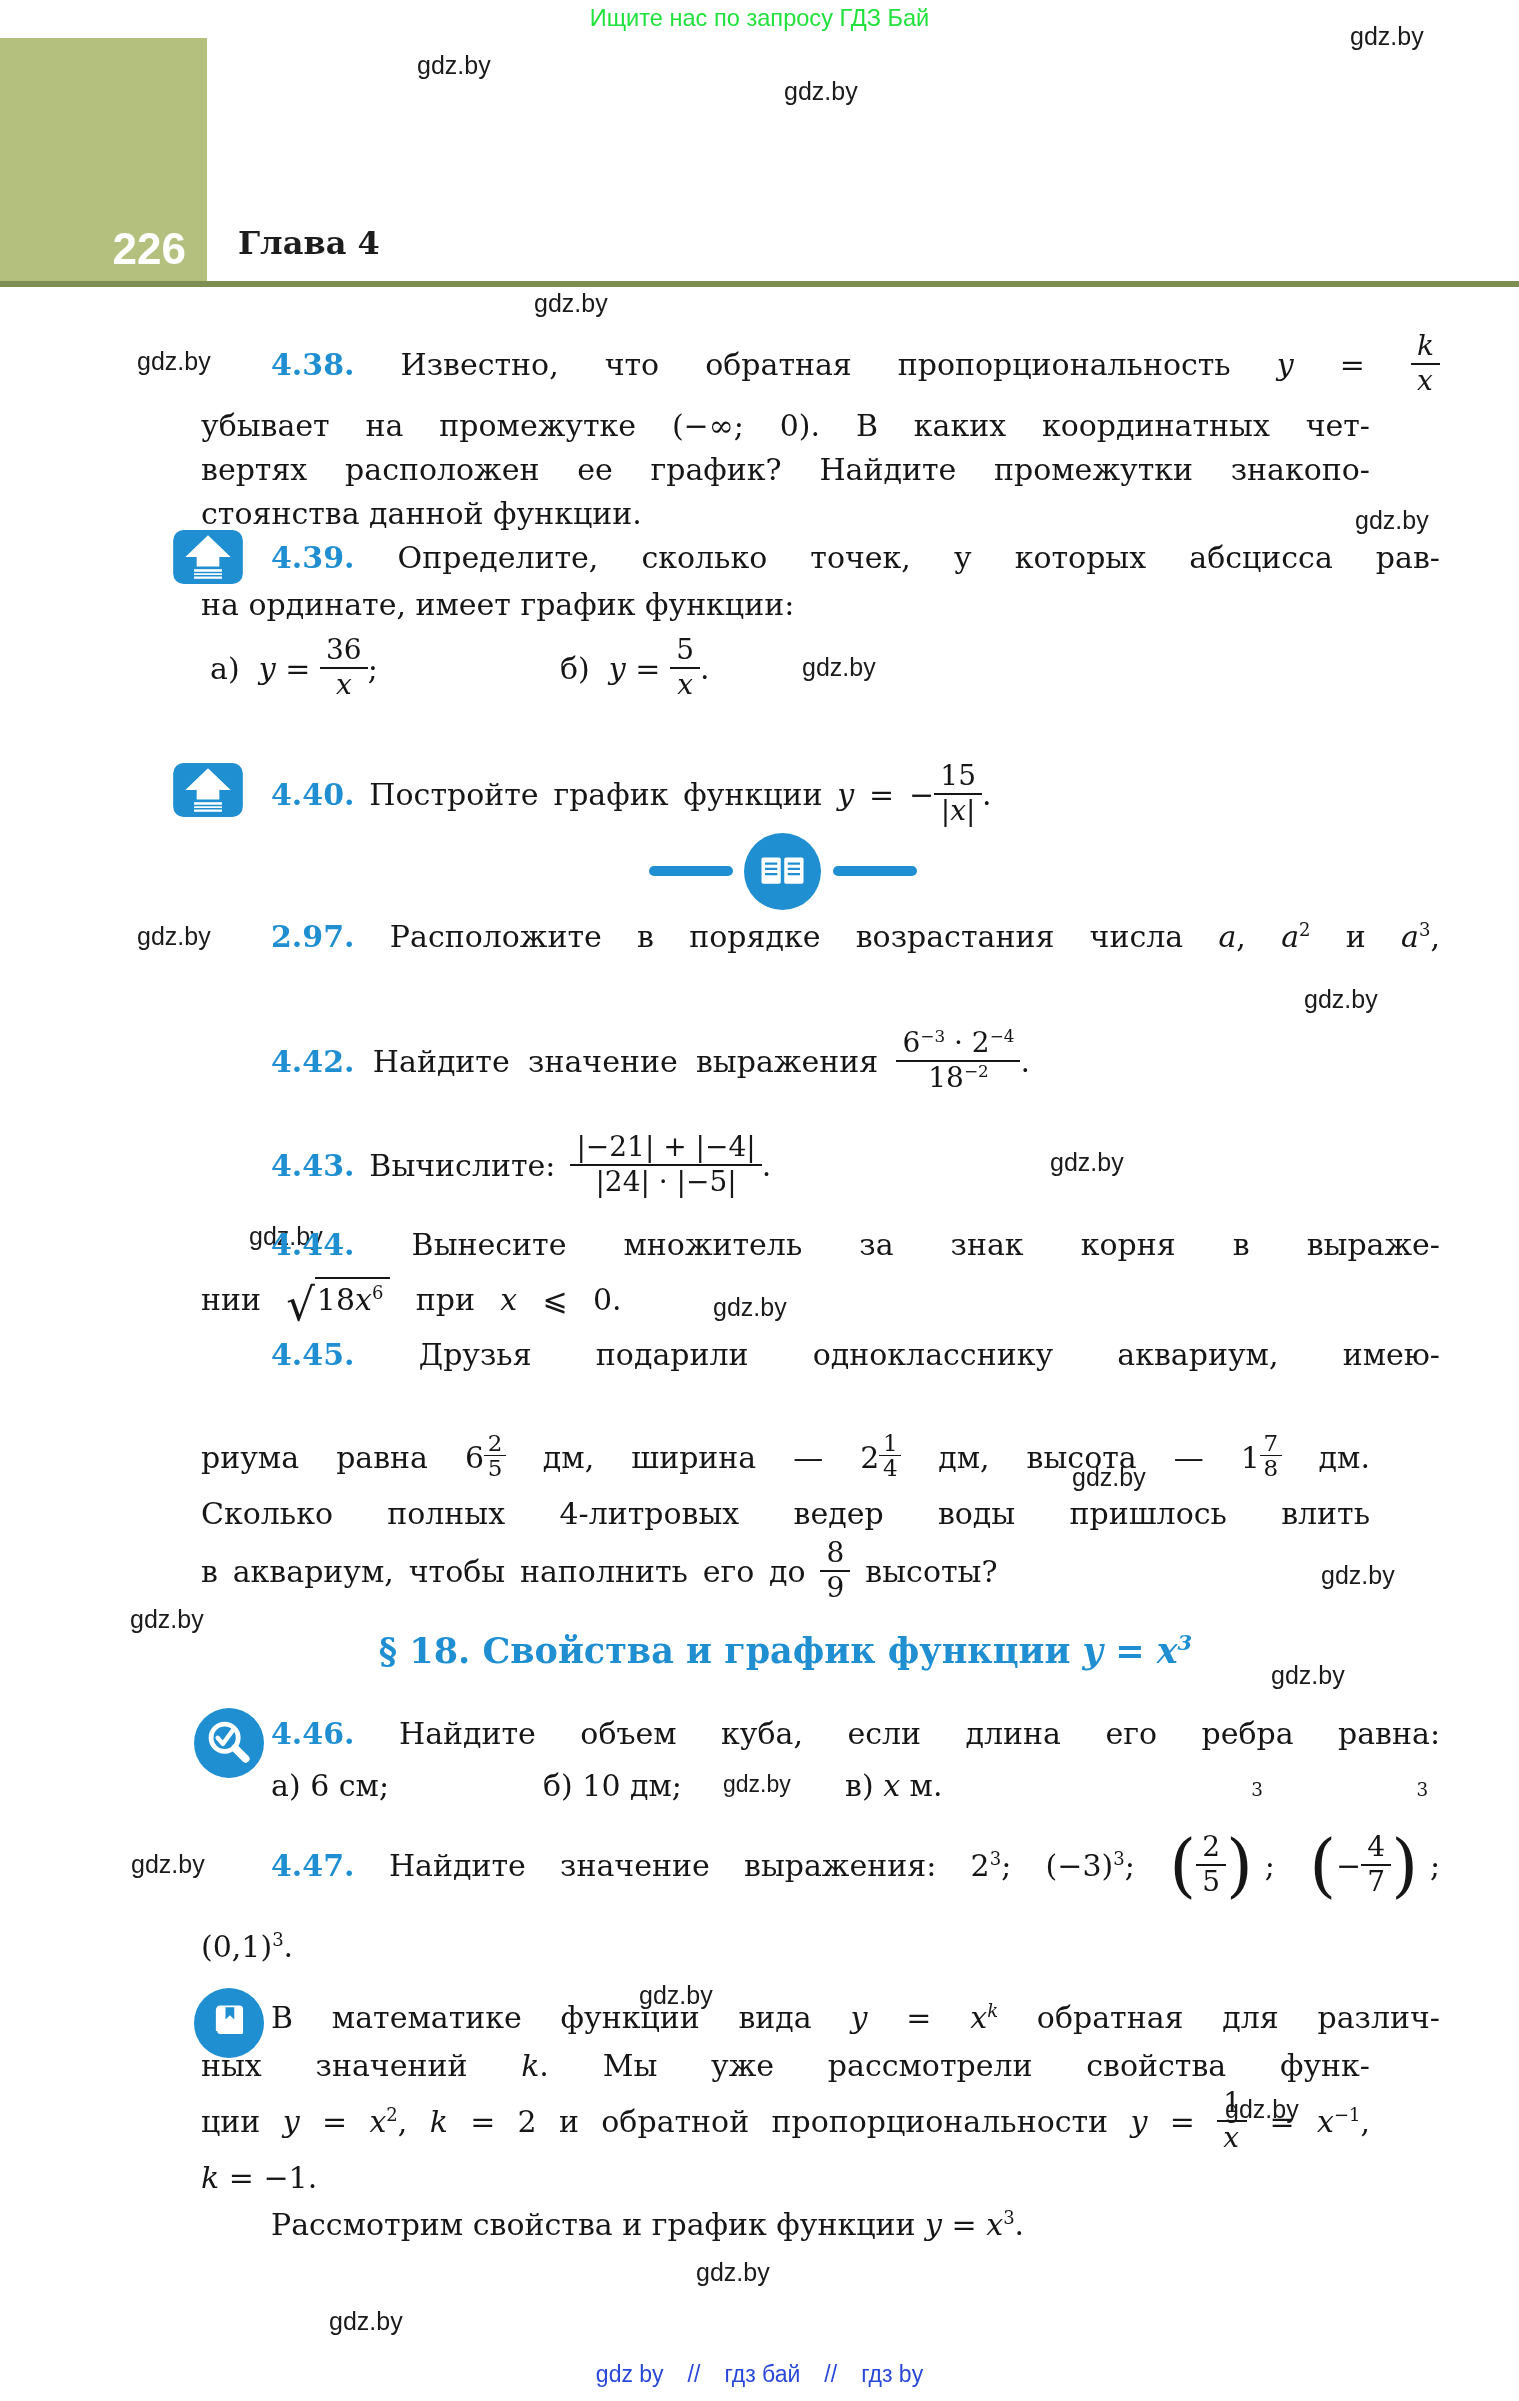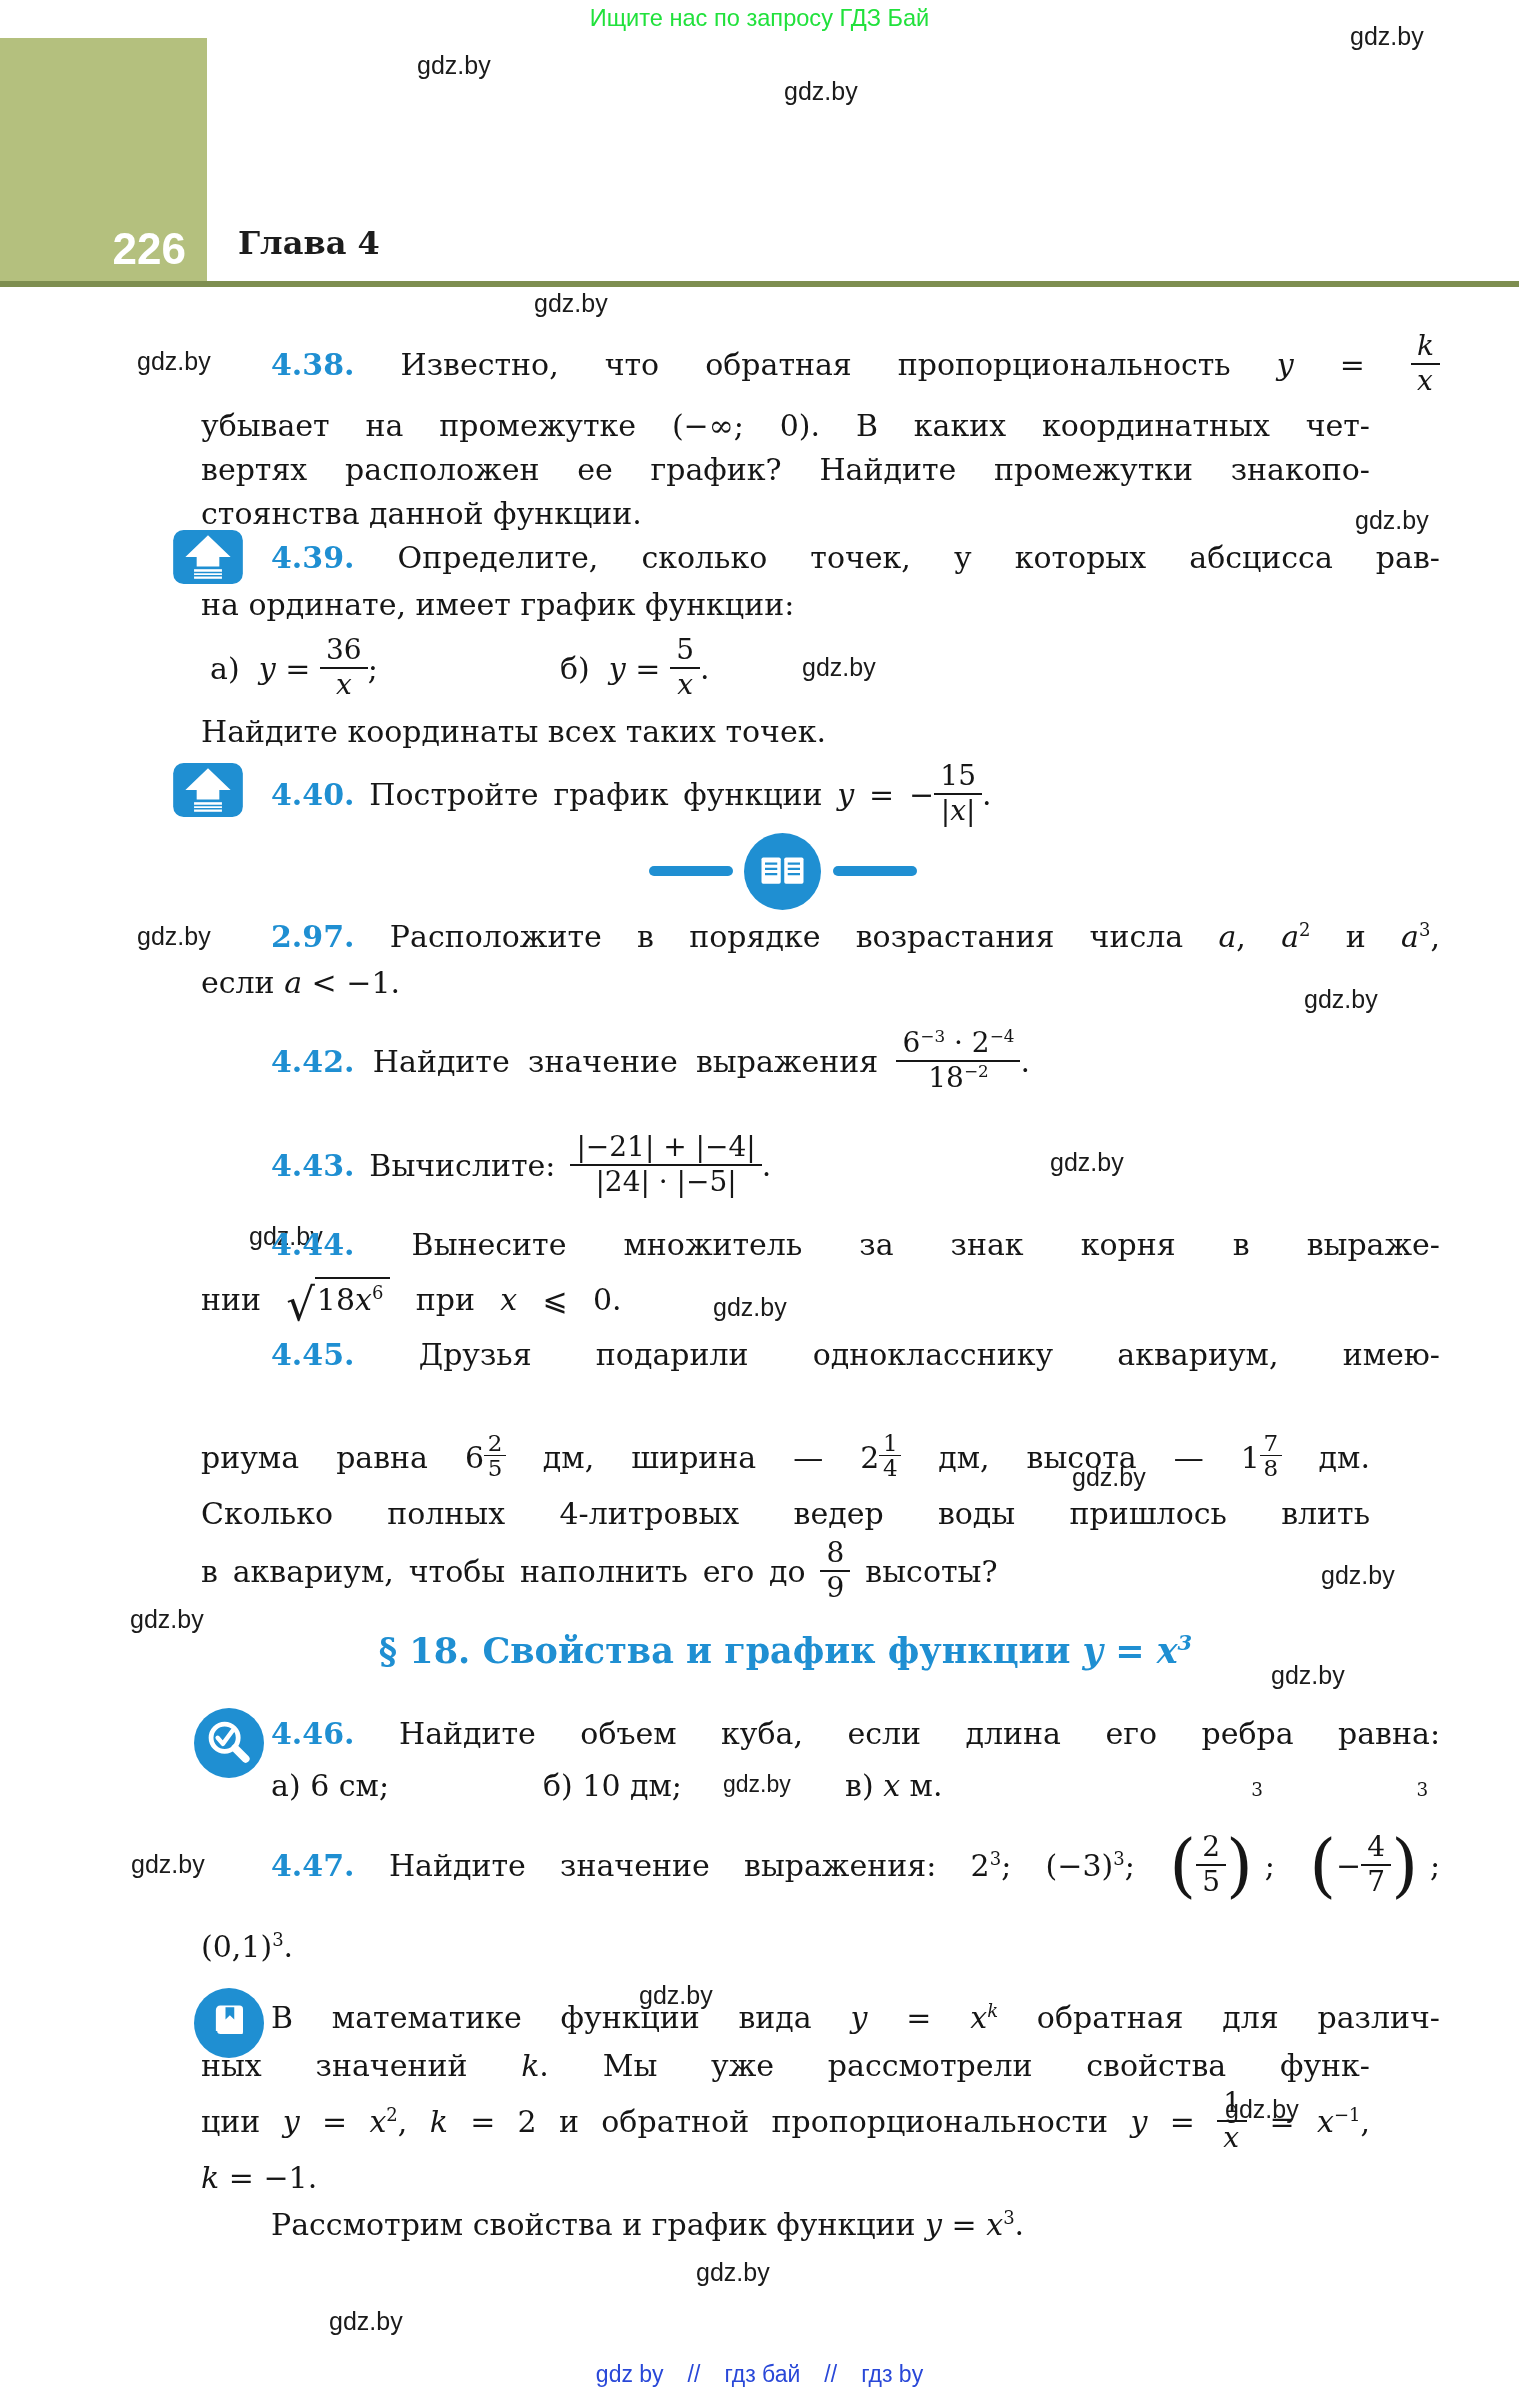--- a/index.html
+++ b/index.html
@@ -118,21 +118,20 @@
         <span class="n">36</span>
         <span class="d"><i>x</i></span>
       </span><span>;</span>
   </div>
   <div class="abs" style="left:560px;top:628px;height:82px;line-height:82px;">
     <span>б)</span>&nbsp; <i>y</i> <span>=</span> <span class="fr">
         <span class="n">5</span>
         <span class="d"><i>x</i></span>
       </span><span>.</span>
   </div>
-  <div class="line" style="top:711px;height:42px;line-height:42px;">Найдите координаты всех таких точек.</div>
 
   <div class="icon" style="left:173px;top:763px;width:70px;height:54px;">
     <svg width="70" height="54" viewBox="0 0 40 31">
         <rect width="40" height="31" rx="6" fill="#1f8fd2"></rect>
         <path d="M20 3 L33 15.5 L26.5 15.5 L26.5 21 L13.5 21 L13.5 15.5 L7 15.5 Z" fill="#fff"></path>
         <rect x="12" y="22.5" width="16" height="5.5" fill="#fff"></rect>
         <path d="M12 24.4 h16 M12 26.3 h16" stroke="#1f8fd2" stroke-width="0.9"></path>
       </svg>
   </div>
   <div class="line ind ws6" style="top:753px;height:84px;line-height:84px;">
@@ -152,23 +151,20 @@
         <rect x="46" y="28" width="22" height="30" rx="2" fill="#fff"></rect>
         <path d="M24 35 h14 M24 41 h14 M24 47 h14 M50 35 h14 M50 41 h14 M50 47 h14" stroke="#1f8fd2" stroke-width="2.6"></path>
       </svg>
   </div>
   <div class="dash" style="left:833px;top:866px;"></div>
 
   <div class="line j ind" style="top:915px;height:44px;line-height:44px;">
     <span class="num">2.97.</span>
     <span>Расположите в порядке возрастания числа</span>
     <span style="white-space:nowrap"><i>a</i><span>, </span><i>a</i><sup>2</sup><span> и </span><i>a</i><sup>3</sup><span>,</span></span>
-  </div>
-  <div class="line" style="top:961px;height:44px;line-height:44px;">
-    <span>если </span><i>a</i><span> &lt; −1.</span>
   </div>
 
   <div class="line ind ws10" style="top:1011px;height:101px;line-height:101px;">
     <span class="num">4.42.</span>
     <span>Найдите значение выражения</span>
     <span style="white-space:nowrap;word-spacing:0"> <span class="fr">
           <span class="n"><span>6</span><sup>−3</sup><span> · </span><span>2</span><sup>−4</sup></span>
           <span class="d"><span>18</span><sup>−2</sup></span>
         </span><span>.</span></span>
   </div>

